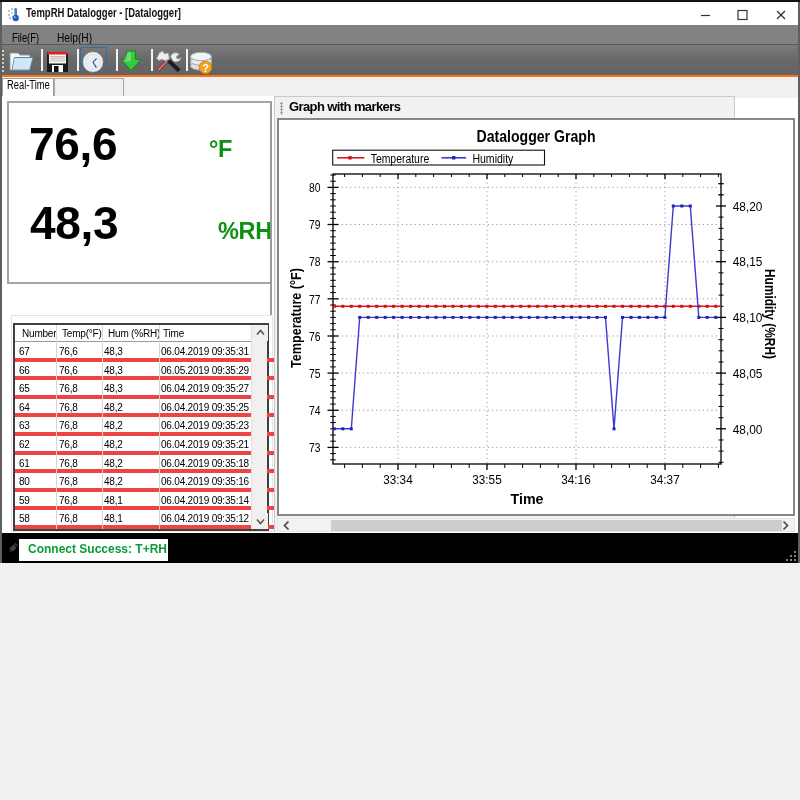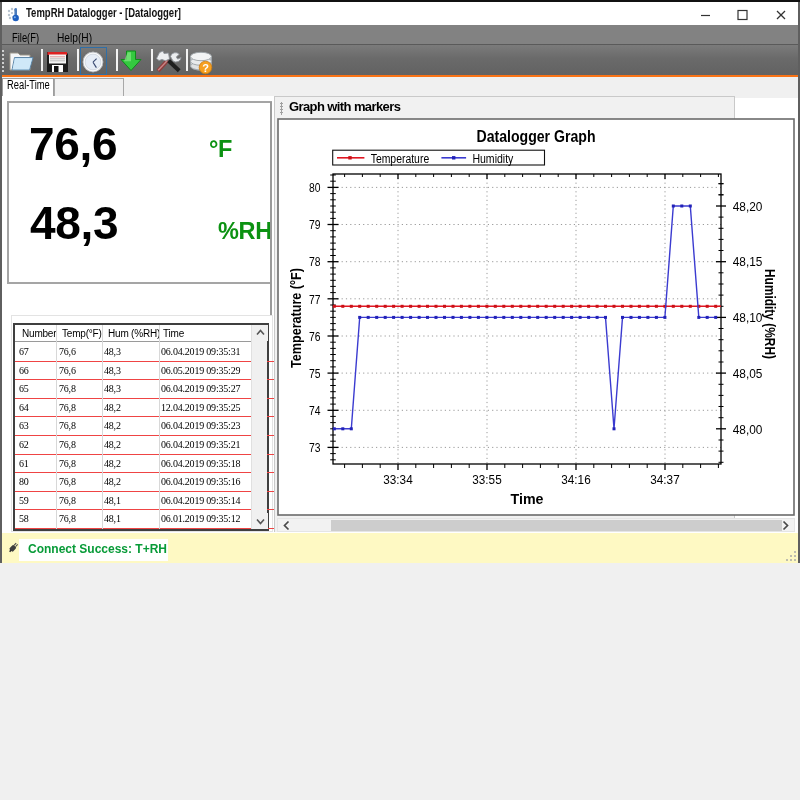--- a/index.html
+++ b/index.html
@@ -24,34 +24,34 @@
 #page { left:0px; top:94px; width:274px; height:435px; background:#fff; }
 #disp { position:absolute; left:7px; top:5px; width:265px; height:183px; background:#fff; border:2px solid #a5a5a5; }
 .bignum { position:absolute; font-size:46px; line-height:1; font-weight:bold; color:#000; letter-spacing:-0.35px; }
 .grnlab { position:absolute; font-size:23.5px; line-height:1; font-weight:bold; color:#0c9212; letter-spacing:-0.3px; }
 #splitter { position:absolute; left:270px; top:6px; width:2px; height:430px; background:#9a9a9a; }
 #tblouter { position:absolute; left:11px; top:219px; width:262px; height:217px; background:#fff; border:1px solid #e3e3e3; }
 #grid { position:absolute; left:13px; top:227px; width:256px; height:208px; background:#fff; border:2px solid #3f3f3f; font-size:10px; color:#000; letter-spacing:-0.2px;text-align:right; }
 #ghead { position:absolute; left:0; top:0; width:236px; height:17px; border-bottom:1px solid #9a9a9a; }
 #ghead div { position:absolute; top:3px; font-size:10px; white-space:nowrap; }
 #gbody { position:absolute; left:0; top:18px; width:236px; height:186px; }
-.tr { position:relative; width:260px; height:18.6px; border-bottom:1px solid #ef4444;font-family:Liberation Serif, serif; }
+.tr { position:relative; width:260px; height:18.6px; border-bottom:4px solid #ef4444; }
 .tr div { position:absolute; top:3px; white-space:nowrap; }
 .c1 { left:4px; } .c2 { left:44px; } .c3 { left:89px; } .c4 { left:146px; }
 .vline { position:absolute; top:0; width:1px; height:204px; background:#d8d8d8; }
 #vsb { position:absolute; right:0; top:0; width:16px; height:204px; background:#f0f0f0; border-left:1px solid #e0e0e0; }
 .sbtn { position:absolute; left:0; width:16px; height:16px; background:#f0f0f0; color:#505050; font-size:8px; text-align:center; line-height:16px; letter-spacing:0; }
 #gpanel { left:274px; top:94px; width:461px; height:437px; background:#f1f1f1; border:1px solid #c9c9c9; }
 #gtitle { position:absolute; left:14px; top:2px; font-size:13px; font-weight:bold; color:#000; letter-spacing:-0.6px; }
 #ghandle { position:absolute; left:5px; top:5px; width:3px; height:13px;
   background-image:radial-gradient(circle, #a0a0a0 1px, transparent 1.2px); background-size:3px 3px; }
 #chartbox { position:absolute; left:2px; top:21px;border-radius:31px; }
 #hsb { position:absolute; left:2px; top:421px; width:518px; height:14px; background:#f2f2f2; border:1px solid #e5e5e5; }
 #hsb .thumb { position:absolute; left:53px; top:1px; width:451px; height:11px; background:#cdcdcd; }
-#statusbar { left:0; top:530px; width:800px; height:31px; background:#fef9c3; border-top:1px solid #fff; }
+#statusbar { left:0; top:530px; width:800px; height:31px; background:#000000; border-top:1px solid #fff; }
 #chip { position:absolute; left:19px; top:6px; width:149px; height:22px; background:#fff; }
 #stext { position:absolute; left:28px; top:9px; font-size:12px; font-weight:bold; color:#089b38; white-space:nowrap; }
 svg text { font-family:"Liberation Sans", sans-serif; }
 </style></head>
 <body>
 <div id="app">
  <div id="win">
   <div class="abs" id="bleft"></div>
       <div class="abs" id="bright"></div>
   <div class="abs" id="titlebar">
@@ -181,21 +181,21 @@
             <div class="tr">
               <div class="c1">65</div>
               <div class="c2">76,8</div>
               <div class="c3">48,3</div>
               <div class="c4">06.04.2019 09:35:27</div>
             </div>
             <div class="tr">
               <div class="c1">64</div>
               <div class="c2">76,8</div>
               <div class="c3">48,2</div>
-              <div class="c4">12.04.2019 09:35:25</div>
+              <div class="c4">06.04.2019 09:35:25</div>
             </div>
             <div class="tr">
               <div class="c1">63</div>
               <div class="c2">76,8</div>
               <div class="c3">48,2</div>
               <div class="c4">06.04.2019 09:35:23</div>
             </div>
             <div class="tr">
               <div class="c1">62</div>
               <div class="c2">76,8</div>
@@ -217,21 +217,21 @@
             <div class="tr">
               <div class="c1">59</div>
               <div class="c2">76,8</div>
               <div class="c3">48,1</div>
               <div class="c4">06.04.2019 09:35:14</div>
             </div>
             <div class="tr">
               <div class="c1">58</div>
               <div class="c2">76,8</div>
               <div class="c3">48,1</div>
-              <div class="c4">06.01.2019 09:35:12</div>
+              <div class="c4">06.04.2019 09:35:12</div>
             </div>
           </div>
       <div class="vline" style="left:41px"></div>
       <div class="vline" style="left:87px"></div>
       <div class="vline" style="left:144px"></div>
       <div id="vsb">
         <div class="sbtn" style="top:0"><svg width="15" height="16" viewBox="0 0 15 16">
                 <path d="M4 9.5 L7.5 5.5 L11 9.5" fill="none" stroke="#555" stroke-width="1.6"></path>
               </svg></div>
         <div class="sbtn" style="bottom:0"><svg width="15" height="16" viewBox="0 0 15 16">

